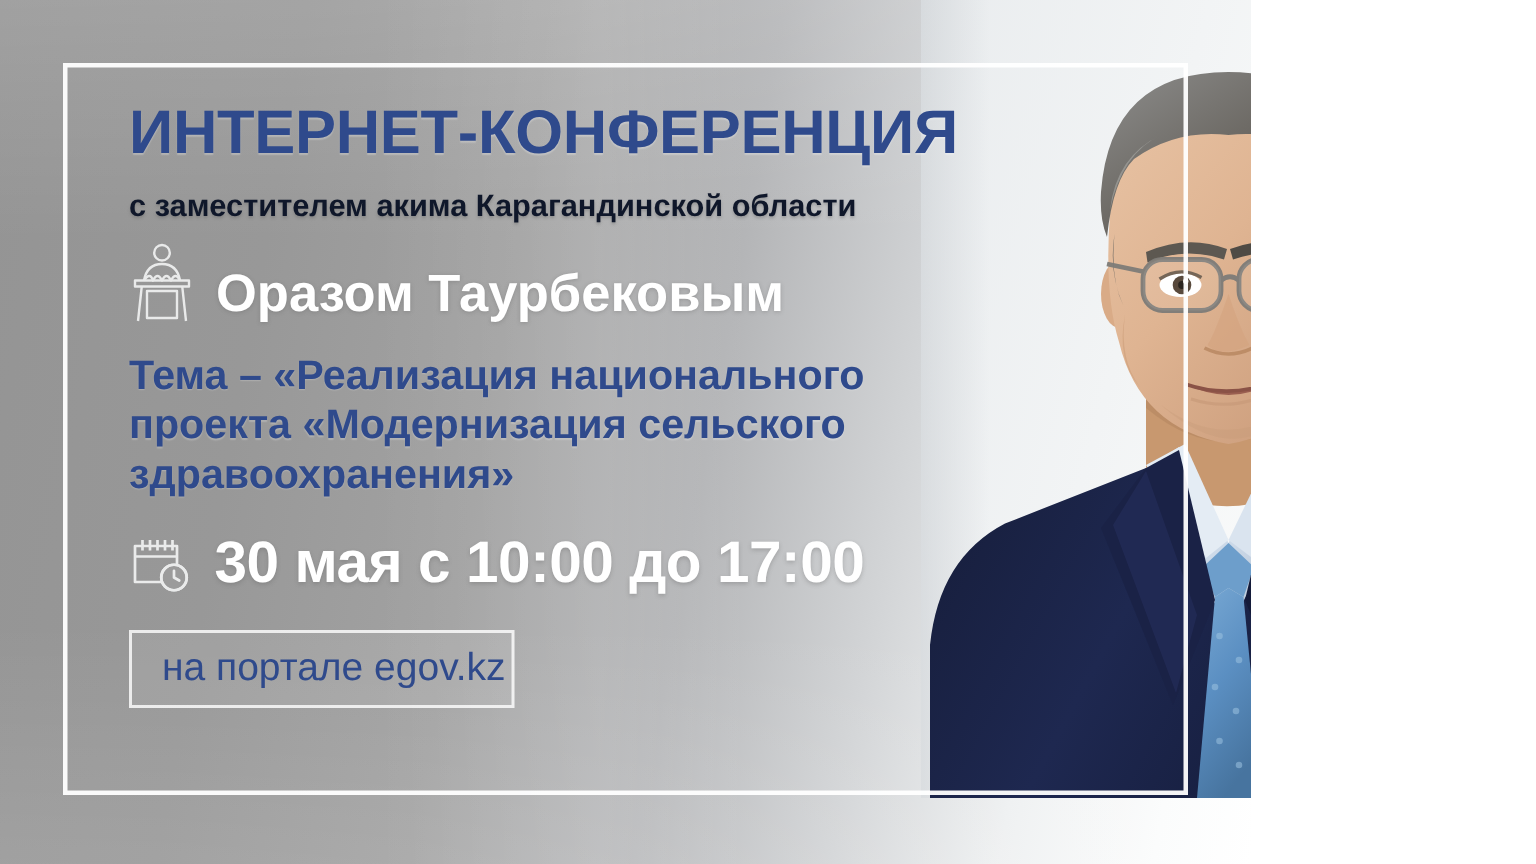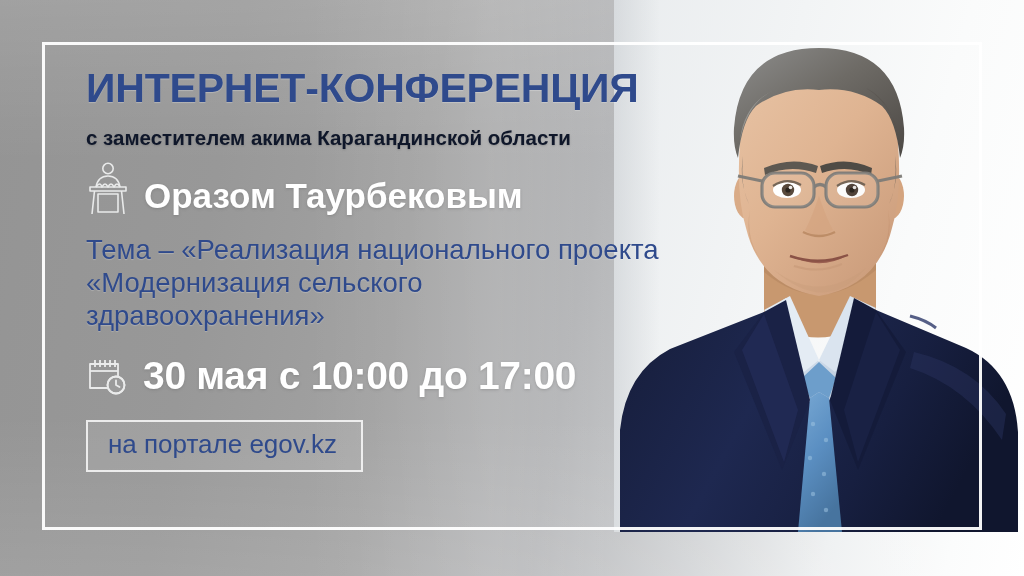--- a/index.html
+++ b/index.html
@@ -2,21 +2,21 @@
 <html><head>
 <meta charset="utf-8">
 <style>
   html, body {
     margin: 0;
     padding: 0;
     background: #ffffff;
   }
   #banner {
     position: relative;
-    width: 1024px;
+    width: 834px;
     height: 576px;
     overflow: hidden;
     font-family: "Liberation Sans", sans-serif;
     background: #9a9a9a;
   }
 
   
   .bg-base {
     position: absolute;
     inset: 0;
@@ -133,21 +133,21 @@
     font-weight: 700;
     color: #ffffff;
     line-height: 1.05;
     white-space: nowrap;
     text-shadow: 0 1px 3px rgba(90,90,90,0.32);
   }
 
   .theme {
     margin-top: 18px;
     font-size: 27.5px;
-    font-weight: 400;
+    font-weight: 700;
     color: #2f4a8c;
     line-height: 1.20;
     max-width: 580px;
     text-shadow: 0 1px 1px rgba(255,255,255,0.22);
   }
 
   .date-row {
     display: flex;
     align-items: center;
     margin-top: 22px;
@@ -163,21 +163,21 @@
     font-weight: 700;
     color: #ffffff;
     white-space: nowrap;
     letter-spacing: -0.3px;
     text-shadow: 0 1px 3px rgba(90,90,90,0.30);
   }
 
   .portal-btn {
     display: inline-block;
     margin-top: 22px;
-    padding: 8px 24px 10px 20px;
+    padding: 8px 4px 10px 20px;
     border: 2px solid rgba(255,255,255,0.80);
     background: rgba(255,255,255,0.08);
     font-size: 26px;
     font-weight: 500;
     color: #2f4a8c;
     line-height: 1.15;
     white-space: nowrap;
   }
 </style>
 </head>

